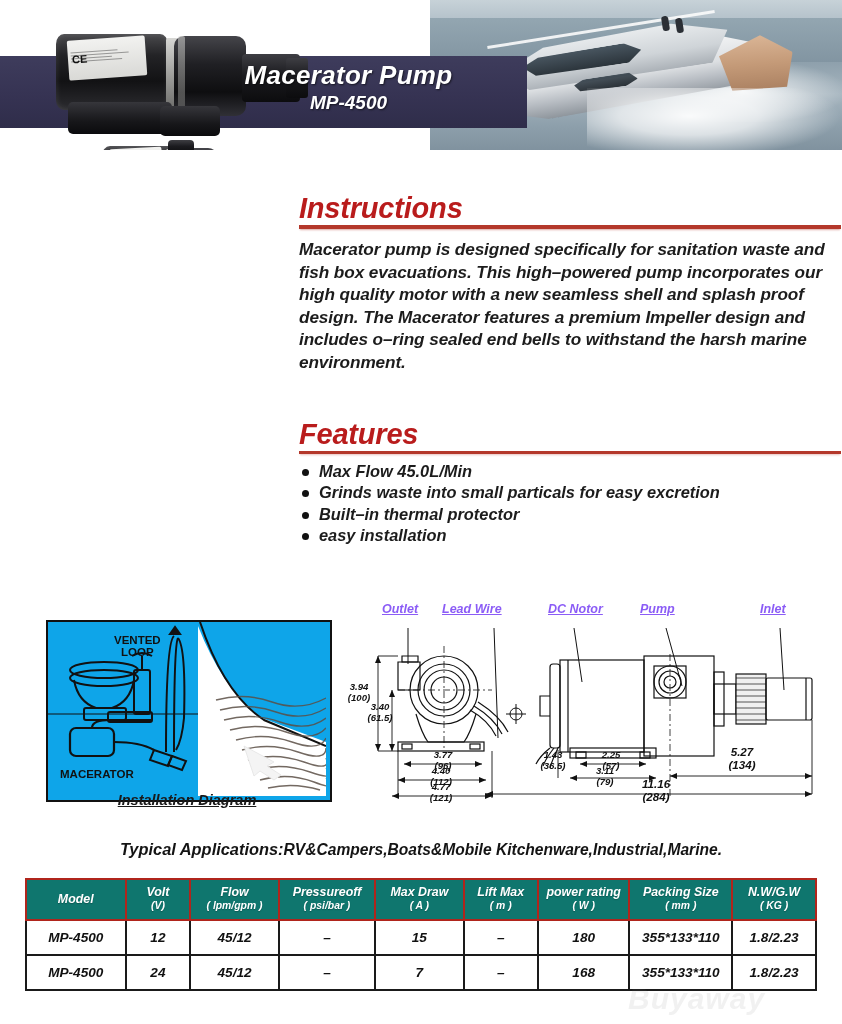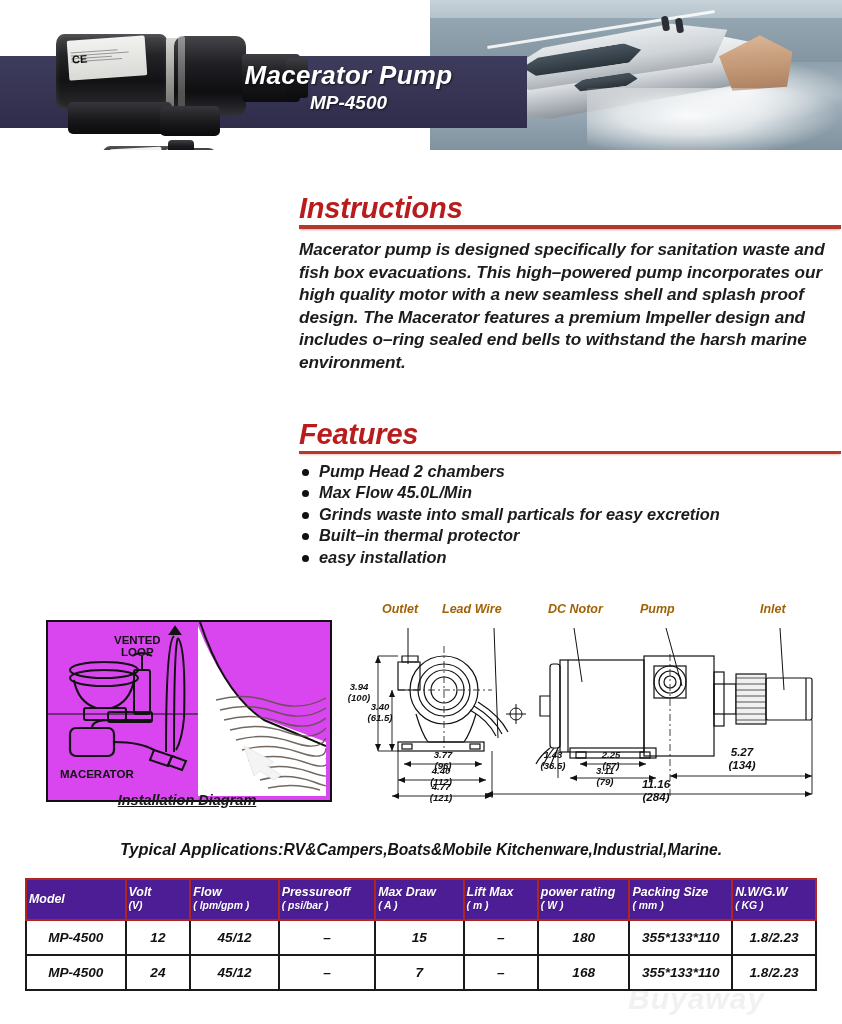--- a/index.html
+++ b/index.html
@@ -152,48 +152,48 @@
   .features li:before{
     content:"";position:absolute;left:3px;top:8px;
     width:7px;height:7px;border-radius:50%;background:#111;
   }
 
   
   .diagrams{position:absolute;left:0;top:598px;width:842px;height:232px;}
 
   .install-box{
     position:absolute;left:46px;top:22px;width:282px;height:178px;
-    border:2px solid #111;background:#d946ef;overflow:hidden;
+    border:2px solid #111;background:#0ea5e9;overflow:hidden;
   }
   .install-caption{
     position:absolute;left:46px;top:194px;width:282px;text-align:center;
     font-style:italic;font-weight:bold;font-size:14.5px;color:#1a1a1a;text-decoration:underline;
   }
   .vented-label{position:absolute;left:66px;top:12px;font-weight:bold;font-size:11.5px;color:#111;line-height:12px;text-align:center;}
   .macerator-label{position:absolute;left:12px;top:146px;font-weight:bold;font-size:11.5px;color:#111;}
 
   .tech{position:absolute;left:336px;top:0px;width:506px;height:226px;}
-  .tech-label{position:absolute;font-weight:bold;font-style:italic;font-size:12.5px;color:#a16207;}
+  .tech-label{position:absolute;font-weight:bold;font-style:italic;font-size:12.5px;color:#8b5cf6;text-decoration:underline;}
   .dim{position:absolute;font-weight:bold;font-style:italic;font-size:9.6px;color:#111;line-height:10.5px;text-align:center;}
 
   
   .apps{
     position:absolute;left:0;top:840px;width:842px;text-align:center;
     font-style:italic;font-weight:bold;font-size:15.6px;color:#141414;
   }
   .apps .k{font-size:16.4px;}
 
   .spec-table{
     position:absolute;left:25px;top:878px;width:792px;
     border-collapse:collapse;table-layout:fixed;
   }
   .spec-table th{
-    background:#4c1d95;color:#ffffff;border:2px solid #e8342a;
+    background:#0f766e;color:#ffffff;border:2px solid #e8342a;
     font-style:italic;font-weight:bold;font-size:12.4px;line-height:13.4px;
-    padding:6px 2px;text-align:left;vertical-align:middle;
+    padding:6px 2px;text-align:center;vertical-align:middle;
     text-shadow:0 1px 1px rgba(0,0,0,.25);
   }
   .spec-table th .sub{display:block;font-size:10.4px;font-weight:bold;}
   .spec-table td{
     border:2px solid #1a1a1a;background:#fff;color:#111;
     font-style:italic;font-weight:bold;font-size:13.6px;
     padding:9px 2px;text-align:center;
   }
   .spec-table tr.hrow th{border-color:#b0251c;}
   .watermark{
@@ -267,21 +267,20 @@
   <div class="instructions">
     <div class="section-head">Instructions</div>
     <div class="rule"></div>
     <div class="body">Macerator pump is designed specifically for sanitation waste and fish box evacuations. This high–powered pump incorporates our high quality motor with a new seamless shell and splash proof design. The Macerator features a premium Impeller design and includes o–ring sealed end bells to withstand the harsh marine environment.</div>
   </div>
 
   <div class="features">
     <div class="section-head">Features</div>
     <div class="rule thin"></div>
     <ul>
-      <li>Pump Head 2 chambers</li>
       <li>Max Flow 45.0L/Min</li>
       <li>Grinds waste into small particals for easy excretion</li>
       <li>Built–in thermal protector</li>
       <li>easy installation</li>
     </ul>
   </div>
 
   <div class="diagrams">
 
     <div class="install-box">

